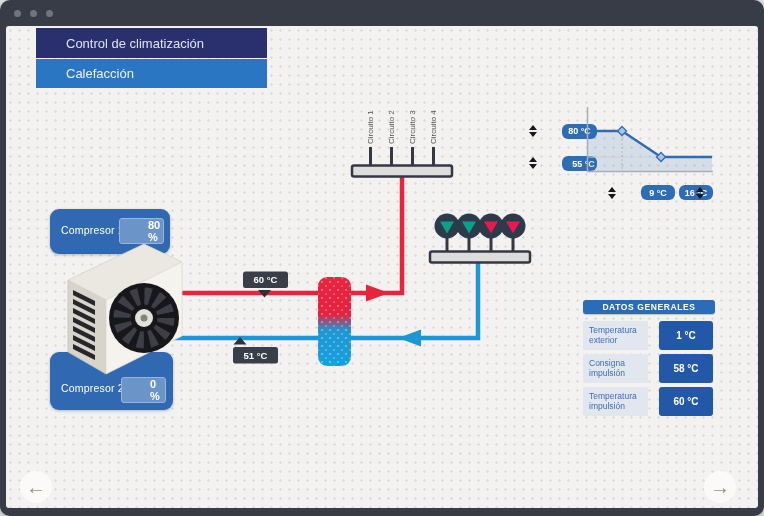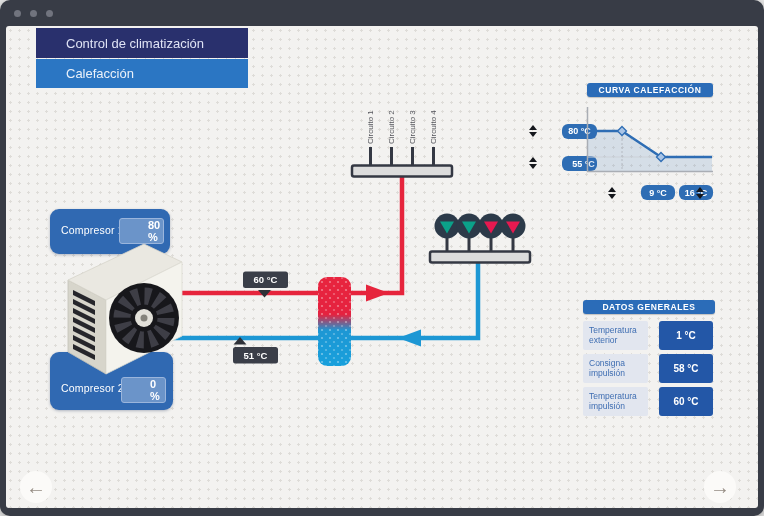--- a/index.html
+++ b/index.html
@@ -2,21 +2,21 @@
 <html><head>
 <meta charset="utf-8">
 <style>
   html,body{margin:0;padding:0;background:#e8e8e8;}
   *{box-sizing:border-box;font-family:"Liberation Sans",sans-serif;}
   .frame{position:relative;width:764px;height:516px;background:#383c46;border-radius:10px;overflow:hidden;box-shadow:0 2px 8px rgba(0,0,0,.35);}
   .titlebar{position:absolute;left:0;top:0;width:100%;height:26px;display:flex;align-items:center;padding-left:14px;gap:9px;}
   .tdot{width:7px;height:7px;border-radius:50%;background:#71747e;}
   .canvas{position:absolute;left:6px;top:26px;right:6px;bottom:8px;background-color:#f3f2f0;border-radius:3px;
           background-image:radial-gradient(#dedcd8 1px, rgba(0,0,0,0) 1.1px);background-size:9px 9px;}
-  .hdr{position:absolute;left:36px;width:212px;color:#dfe3f5;font-size:13px;display:flex;align-items:center;padding-left:30px;}
+  .hdr{position:absolute;left:36px;width:231px;color:#dfe3f5;font-size:13px;display:flex;align-items:center;padding-left:30px;}
   .hdr1{top:28px;height:30px;background:#29306d;}
   .hdr2{top:59px;height:29px;background:#2b76c3;color:#eaf1fa;}
   .cpanel{position:absolute;background:#3069b2;border-radius:9px;box-shadow:0 1px 3px rgba(20,40,80,.3);}
   .cpanel .clbl{position:absolute;color:#fff;font-size:10.5px;letter-spacing:.2px;}
   .cval{position:absolute;background:#6b94c9;border:1px solid #9ab5dc;border-radius:3px;color:#fff;font-weight:bold;font-size:11px;width:45px;height:26px;display:flex;align-items:center;justify-content:center;padding-left:28px;}
   .overlay{position:absolute;left:0;top:0;width:764px;height:516px;pointer-events:none;font-family:"Liberation Sans",sans-serif;}
   .bluebtn{position:absolute;background:#2b6cb8;color:#fff;font-size:8.5px;font-weight:bold;letter-spacing:.6px;height:14px;display:flex;align-items:center;justify-content:center;border-radius:3px;box-shadow:0 1px 1px rgba(0,0,0,.2);}
   .tag{position:absolute;background:#2e6db4;color:#fff;font-size:9px;font-weight:bold;height:15px;display:flex;align-items:center;justify-content:center;border-radius:6px;cursor:pointer;margin-left:21px;}
   .spin{position:absolute;width:12px;height:15px;display:flex;flex-direction:column;align-items:center;justify-content:center;gap:2px;cursor:pointer;}
   .spin i{display:block;width:0;height:0;border-left:4.5px solid transparent;border-right:4.5px solid transparent;}
@@ -44,21 +44,20 @@
 
   <div class="cpanel" style="left:50px;top:209px;width:120px;height:45px;">
     <span class="clbl" style="left:11px;top:15px;">Compresor 1</span>
     <span class="cval" style="right:6px;top:9px;">80 %</span>
   </div>
   <div class="cpanel" style="left:50px;top:352px;width:123px;height:58px;">
     <span class="clbl" style="left:11px;bottom:16px;">Compresor 2</span>
     <span class="cval" style="right:7px;bottom:7px;">0 %</span>
   </div>
 
-  <div class="bluebtn" style="left:587px;top:83px;width:126px;">CURVA CALEFACCIÓN</div>
   <span class="spin" style="left:527px;top:123px;">
       <i class="up"></i>
       <i class="dn"></i>
     </span>
   <div class="tag" style="left:541px;top:123.5px;width:35px;">80 °C</div>
   <span class="spin" style="left:527px;top:155.5px;">
       <i class="up"></i>
       <i class="dn"></i>
     </span>
   <div class="tag" style="left:541px;top:156px;width:35px;padding-left:8px;">55 °C</div>

